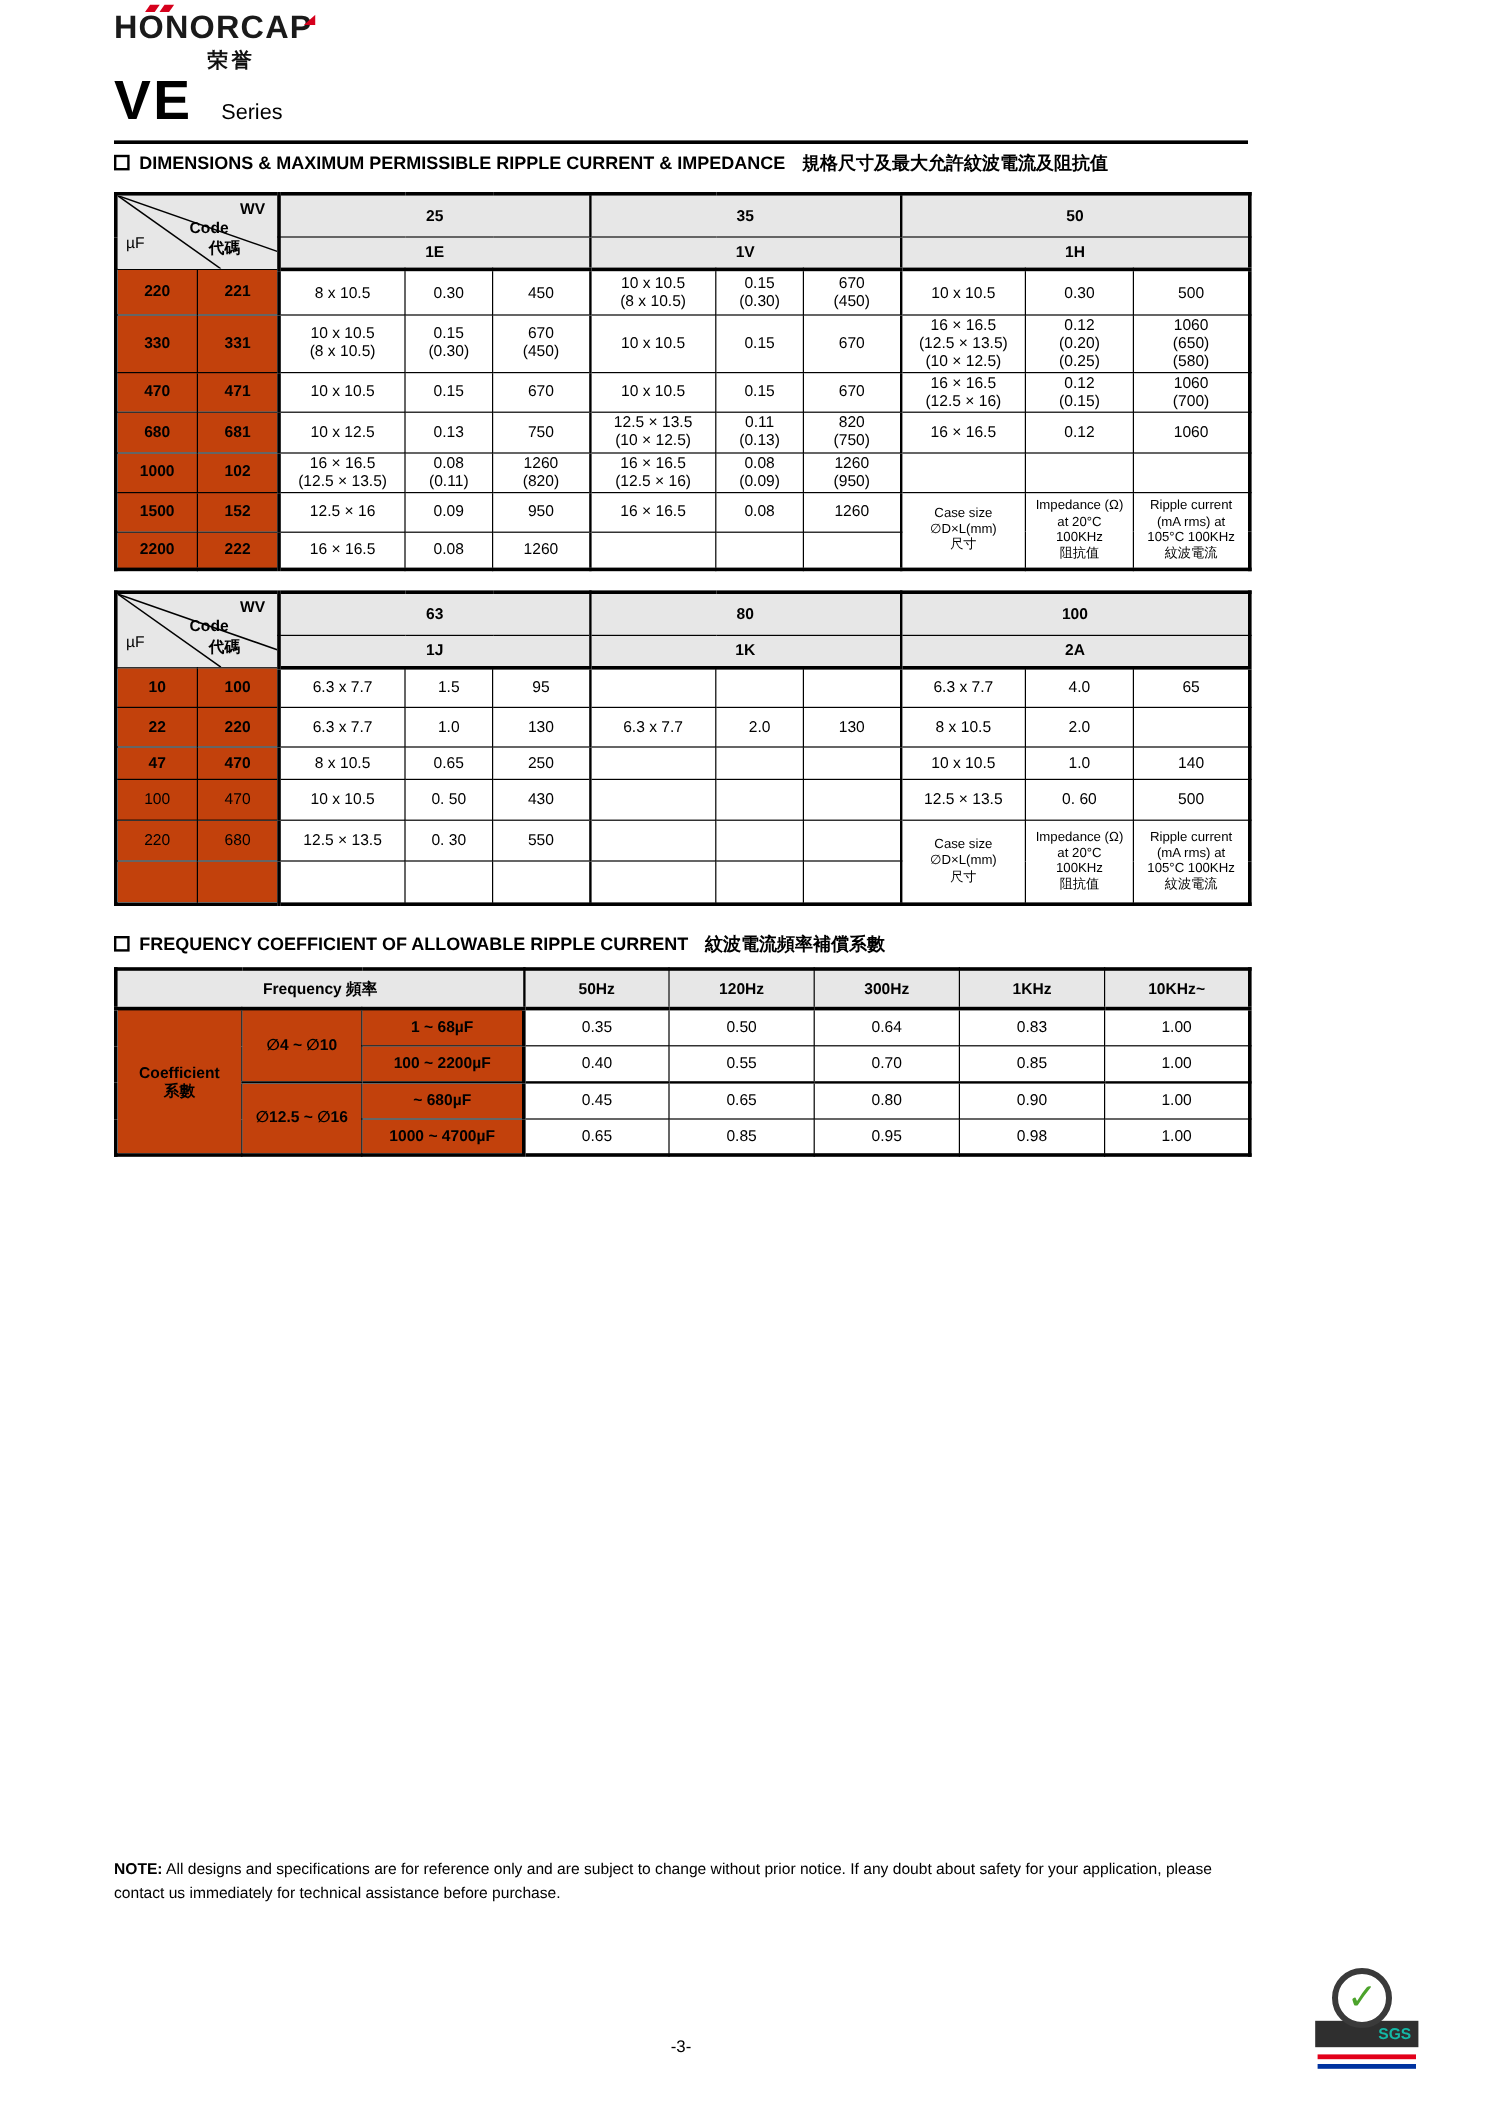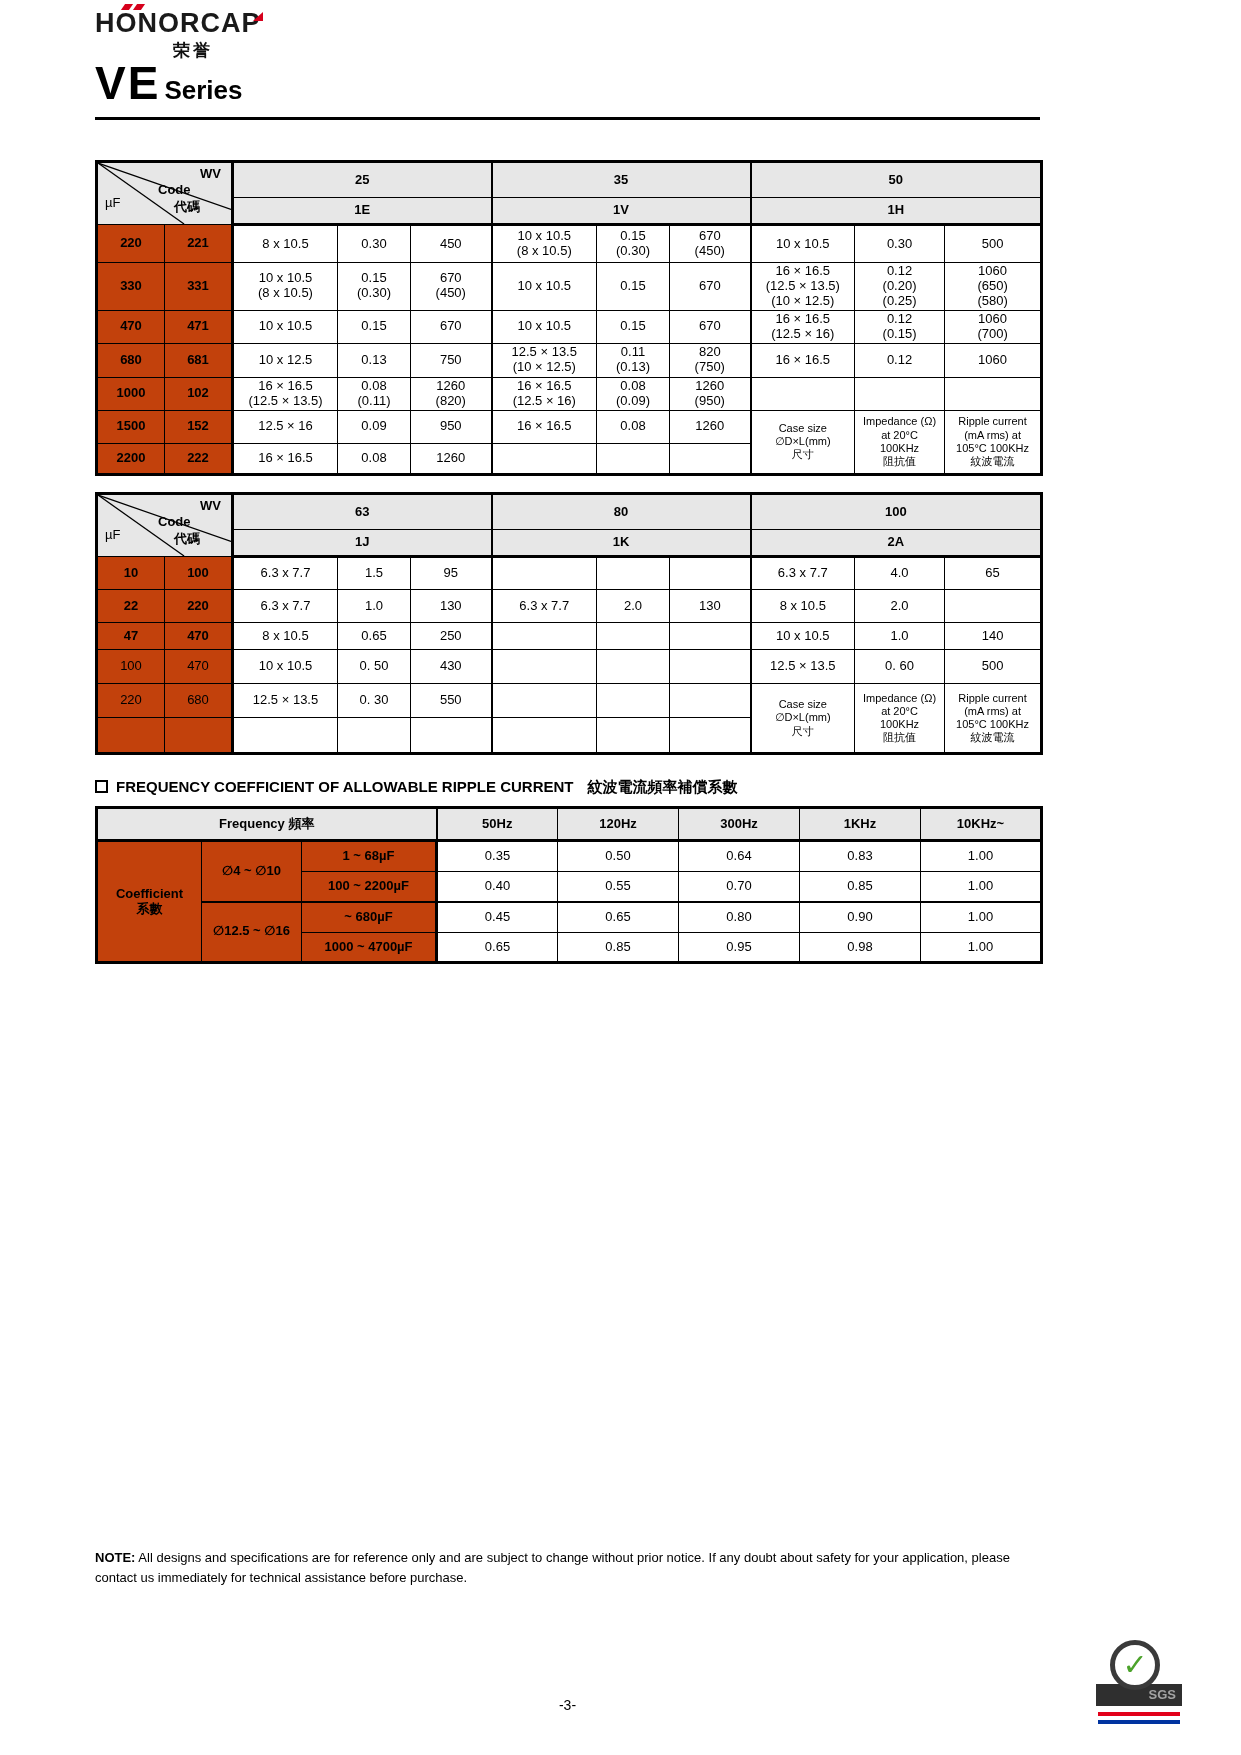--- a/index.html
+++ b/index.html
@@ -11,21 +11,21 @@
   
   .logo { position:absolute; left:95px; top:8px; }
   .brand { position:relative; font-size:27px; font-weight:bold; letter-spacing:1px; color:#1a1a1a; }
   .acc { position:absolute; background:#d6001c; }
   .acc1 { left:28px; top:-4px; width:8px; height:6px; transform:skewX(-35deg); }
   .acc2 { left:40px; top:-4px; width:8px; height:6px; transform:skewX(-35deg); }
   .acc3 { left:158px; top:4px; width:10px; height:9px; clip-path:polygon(0 100%,100% 0,100% 100%); }
   .brand-cn { font-size:17px; font-weight:bold; letter-spacing:3px; margin:0 0 0 78px; color:#111; }
   .series { position:absolute; left:95px; top:56px; }
   .ve { font-size:46px; font-weight:bold; letter-spacing:2px; }
-  .series-word { font-size:26px; font-weight:bold; margin-left:4px; }
+  .series-word { font-size:18px; font-weight:normal; margin-left:24px; }
   .toprule { position:absolute; left:95px; top:117px; width:945px; height:3px; background:#000; }
   
   .sec-title { position:absolute; left:95px; font-size:15px; font-weight:bold; white-space:nowrap; }
   .sec-title .box { display:inline-block; width:13px; height:13px; border:2px solid #000; vertical-align:-1px; margin-right:8px; }
   .sec-title .cn { margin-left:14px; font-size:15px; }
   #sec1 { top:127px; }
   #sec2 { top:778px; }
   
   table { border-collapse:collapse; position:absolute; left:95px; table-layout:fixed; border:3px solid #000; width:945px; }
   td {
@@ -61,21 +61,21 @@
   .pagenum { position:absolute; left:95px; top:1697px; width:945px; text-align:center; font-size:14px; }
   
   .sgs { position:absolute; left:1096px; top:1640px; width:86px; height:100px; }
   .sgs-circle {
     position:absolute; left:14px; top:0; width:50px; height:50px; border-radius:50%;
     border:5px solid #3a3a3a; background:#fff; display:flex; align-items:center; justify-content:center; z-index:2;
   }
   .sgs-check { color:#4ca32b; font-size:30px; font-weight:bold; line-height:1; }
   .sgs-band {
     position:absolute; left:0; top:44px; width:86px; height:22px; background:#2f2f2f;
-    color:#a3a3a3; font-size:13px; font-weight:bold; text-align:right; padding:3px 6px 0 0;
+    color:#14b8a6; font-size:13px; font-weight:bold; text-align:right; padding:3px 6px 0 0;
   }
   .sgs-line { position:absolute; left:2px; width:82px; height:4px; }
   .sgs-line.red { top:72px; background:#e2001a; }
   .sgs-line.blue { top:80px; background:#0033a0; }
 </style>
 </head>
 <body>
 
 <div class="page">
 
@@ -86,20 +86,23 @@
     <span class="acc acc3"></span>
     <div class="brand-cn">荣誉</div>
   </div>
 
   <div class="series">
     <span class="ve">VE</span><span class="series-word">Series</span>
   </div>
 
   <div class="toprule"></div>
 
+  <div class="sec-title" id="sec1">
+    <span class="box"></span><span>DIMENSIONS &amp; MAXIMUM PERMISSIBLE RIPPLE CURRENT &amp; IMPEDANCE</span><span class="cn">規格尺寸及最大允許紋波電流及阻抗值</span>
+  </div>
 
   <table id="table1">
       <colgroup>
         <col style="width:68px">
         <col style="width:68px">
         <col style="width:105px">
         <col style="width:73px">
         <col style="width:81px">
         <col style="width:105px">
         <col style="width:73px">

